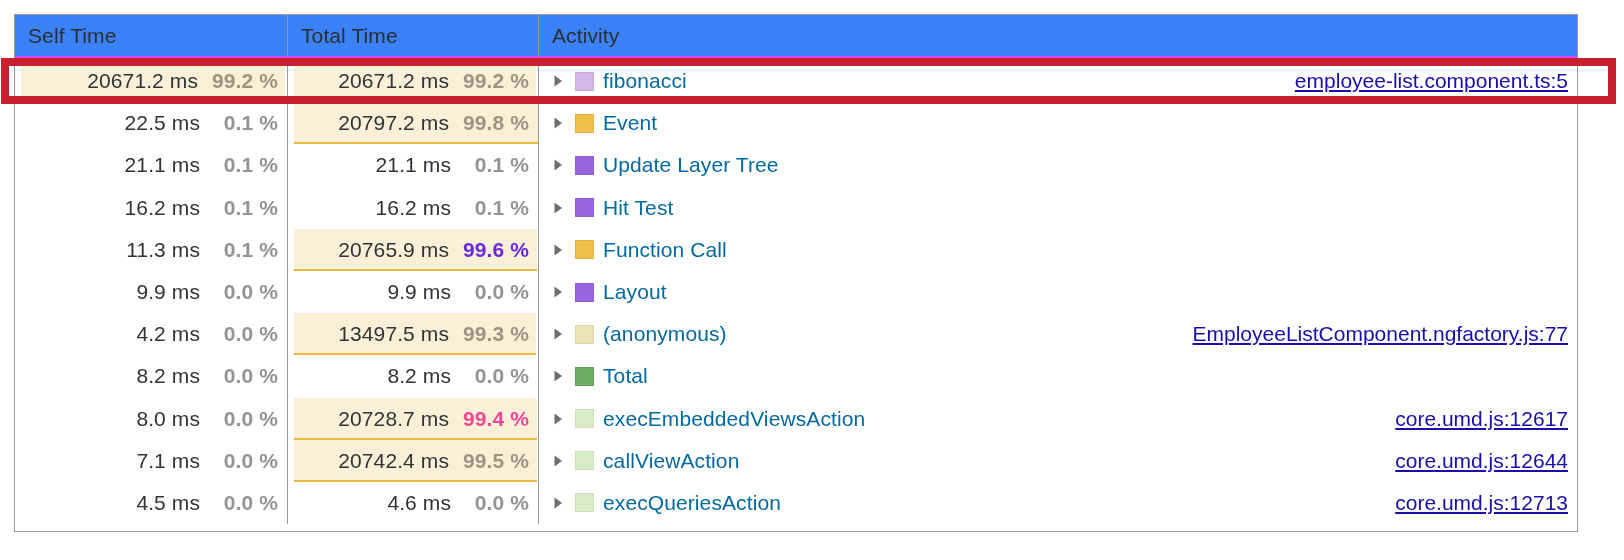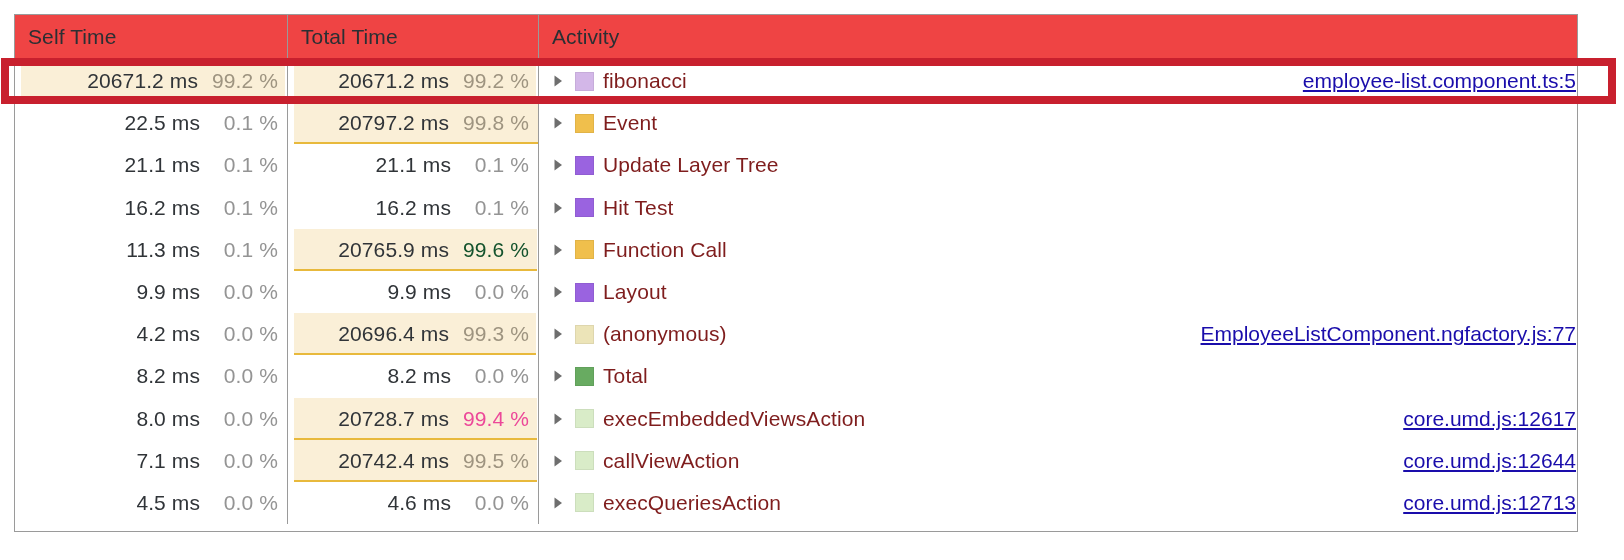--- a/index.html
+++ b/index.html
@@ -30,22 +30,22 @@
     width: 1564px;           
     height: 518px;
     border: 1px solid #9a9a9a;
     box-sizing: border-box;
     background: #ffffff;
   }
 
   .thead {
     display: flex;
     height: 45px;
-    background: #ef4444;
-    border-bottom: 2px solid #d946ef;
+    background: #3b82f6;
+    border-bottom: 4px solid #d946ef;
     box-sizing: border-box;
   }
   .th {
     font-size: 21px;
     color: #2b2f33;
     display: flex;
     align-items: center;
     padding-left: 13px;
     box-sizing: border-box;
     height: 100%;
@@ -104,20 +104,21 @@
     color: #303438;
     letter-spacing: 0.1px;
   }
   .pct {
     font-size: 21px;
     color: #949494;
     margin-left: 14px;
     letter-spacing: 0.1px;
     min-width: 64px;
     text-align: right;
+    font-weight: bold;
   }
   .bar ~ .num-wrap .pct { color: #9e9480; }
 
   
   .cell-activity {
     flex: 1 1 auto;
     display: flex;
     align-items: center;
     height: 100%;
     box-sizing: border-box;
@@ -136,27 +137,27 @@
   .swatch {
     width: 19px;
     height: 19px;
     flex: 0 0 auto;
     margin-right: 9px;
     border: 1px solid rgba(0,0,0,0.06);
     box-sizing: border-box;
   }
   .activity-label {
     font-size: 21px;
-    color: #7f1d1d;
+    color: #0369a1;
     letter-spacing: 0.1px;
     white-space: nowrap;
   }
   .src-link {
     margin-left: auto;
-    margin-right: 1px;
+    margin-right: 9px;
     font-size: 21px;
     color: #1a0dab;
     text-decoration: underline;
     white-space: nowrap;
     cursor: pointer;
   }
 
   
   .redbox {
     position: absolute;
@@ -284,21 +285,21 @@
           <div class="cell-num self">
             <div class="num-wrap">
               <span class="ms">11.3 ms</span>
               <span class="pct">0.1 %</span>
             </div>
           </div>
           <div class="cell-num total">
             <div class="bar" style="width:calc((100% - 6px) * 0.9960)"></div>
             <div class="num-wrap">
               <span class="ms">20765.9 ms</span>
-              <span class="pct" style="color:#14532d">99.6 %</span>
+              <span class="pct" style="color:#6d28d9">99.6 %</span>
             </div>
           </div>
           <div class="cell-activity">
             <span class="disclosure">
               <svg width="14" height="14" viewBox="0 0 14 14" aria-hidden="true">
                 <path d="M3.5 1.5 L11 7 L3.5 12.5 Z" fill="#6e6e6e"></path>
               </svg>
             </span>
             <span class="swatch" style="background:#f0bf4c"></span>
             <span class="activity-label">Function Call</span>
@@ -330,21 +331,21 @@
         <div class="row">
           <div class="cell-num self">
             <div class="num-wrap">
               <span class="ms">4.2 ms</span>
               <span class="pct">0.0 %</span>
             </div>
           </div>
           <div class="cell-num total">
             <div class="bar" style="width:calc((100% - 6px) * 0.9930)"></div>
             <div class="num-wrap">
-              <span class="ms">20696.4 ms</span>
+              <span class="ms">13497.5 ms</span>
               <span class="pct" style="color:#9e9480">99.3 %</span>
             </div>
           </div>
           <div class="cell-activity">
             <span class="disclosure">
               <svg width="14" height="14" viewBox="0 0 14 14" aria-hidden="true">
                 <path d="M3.5 1.5 L11 7 L3.5 12.5 Z" fill="#6e6e6e"></path>
               </svg>
             </span>
             <span class="swatch" style="background:#ece4b8"></span>

